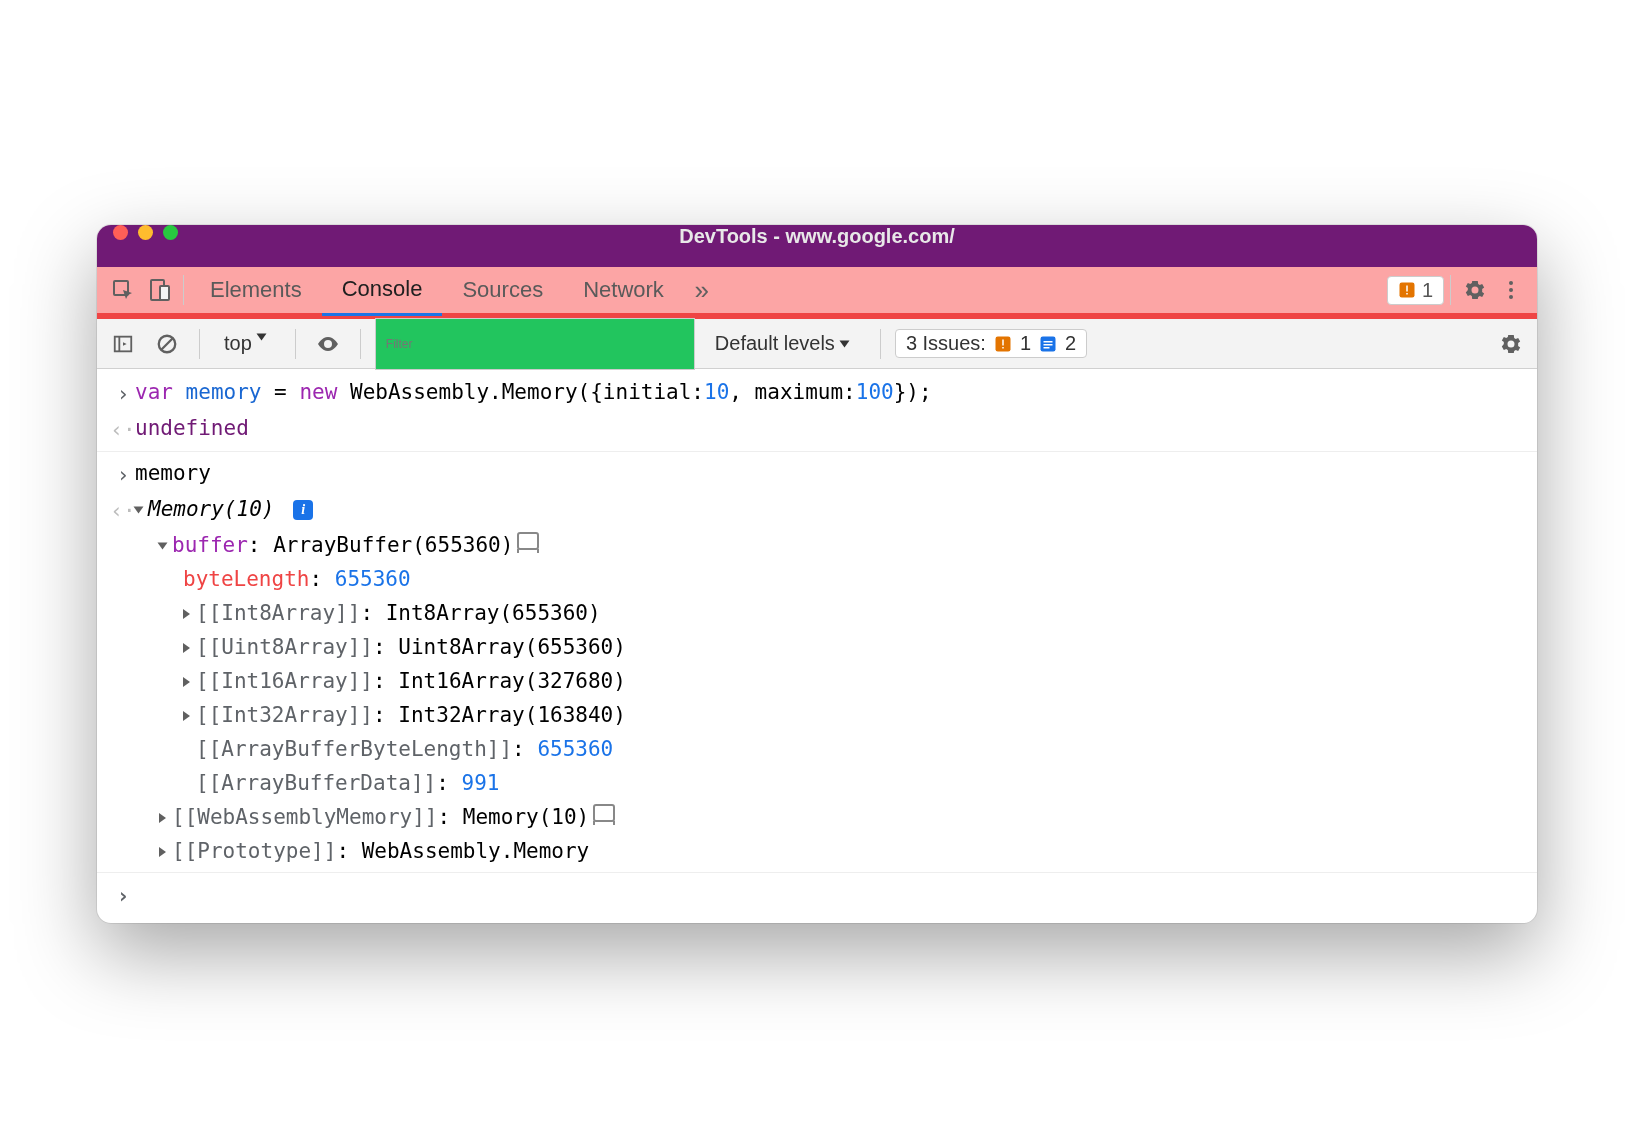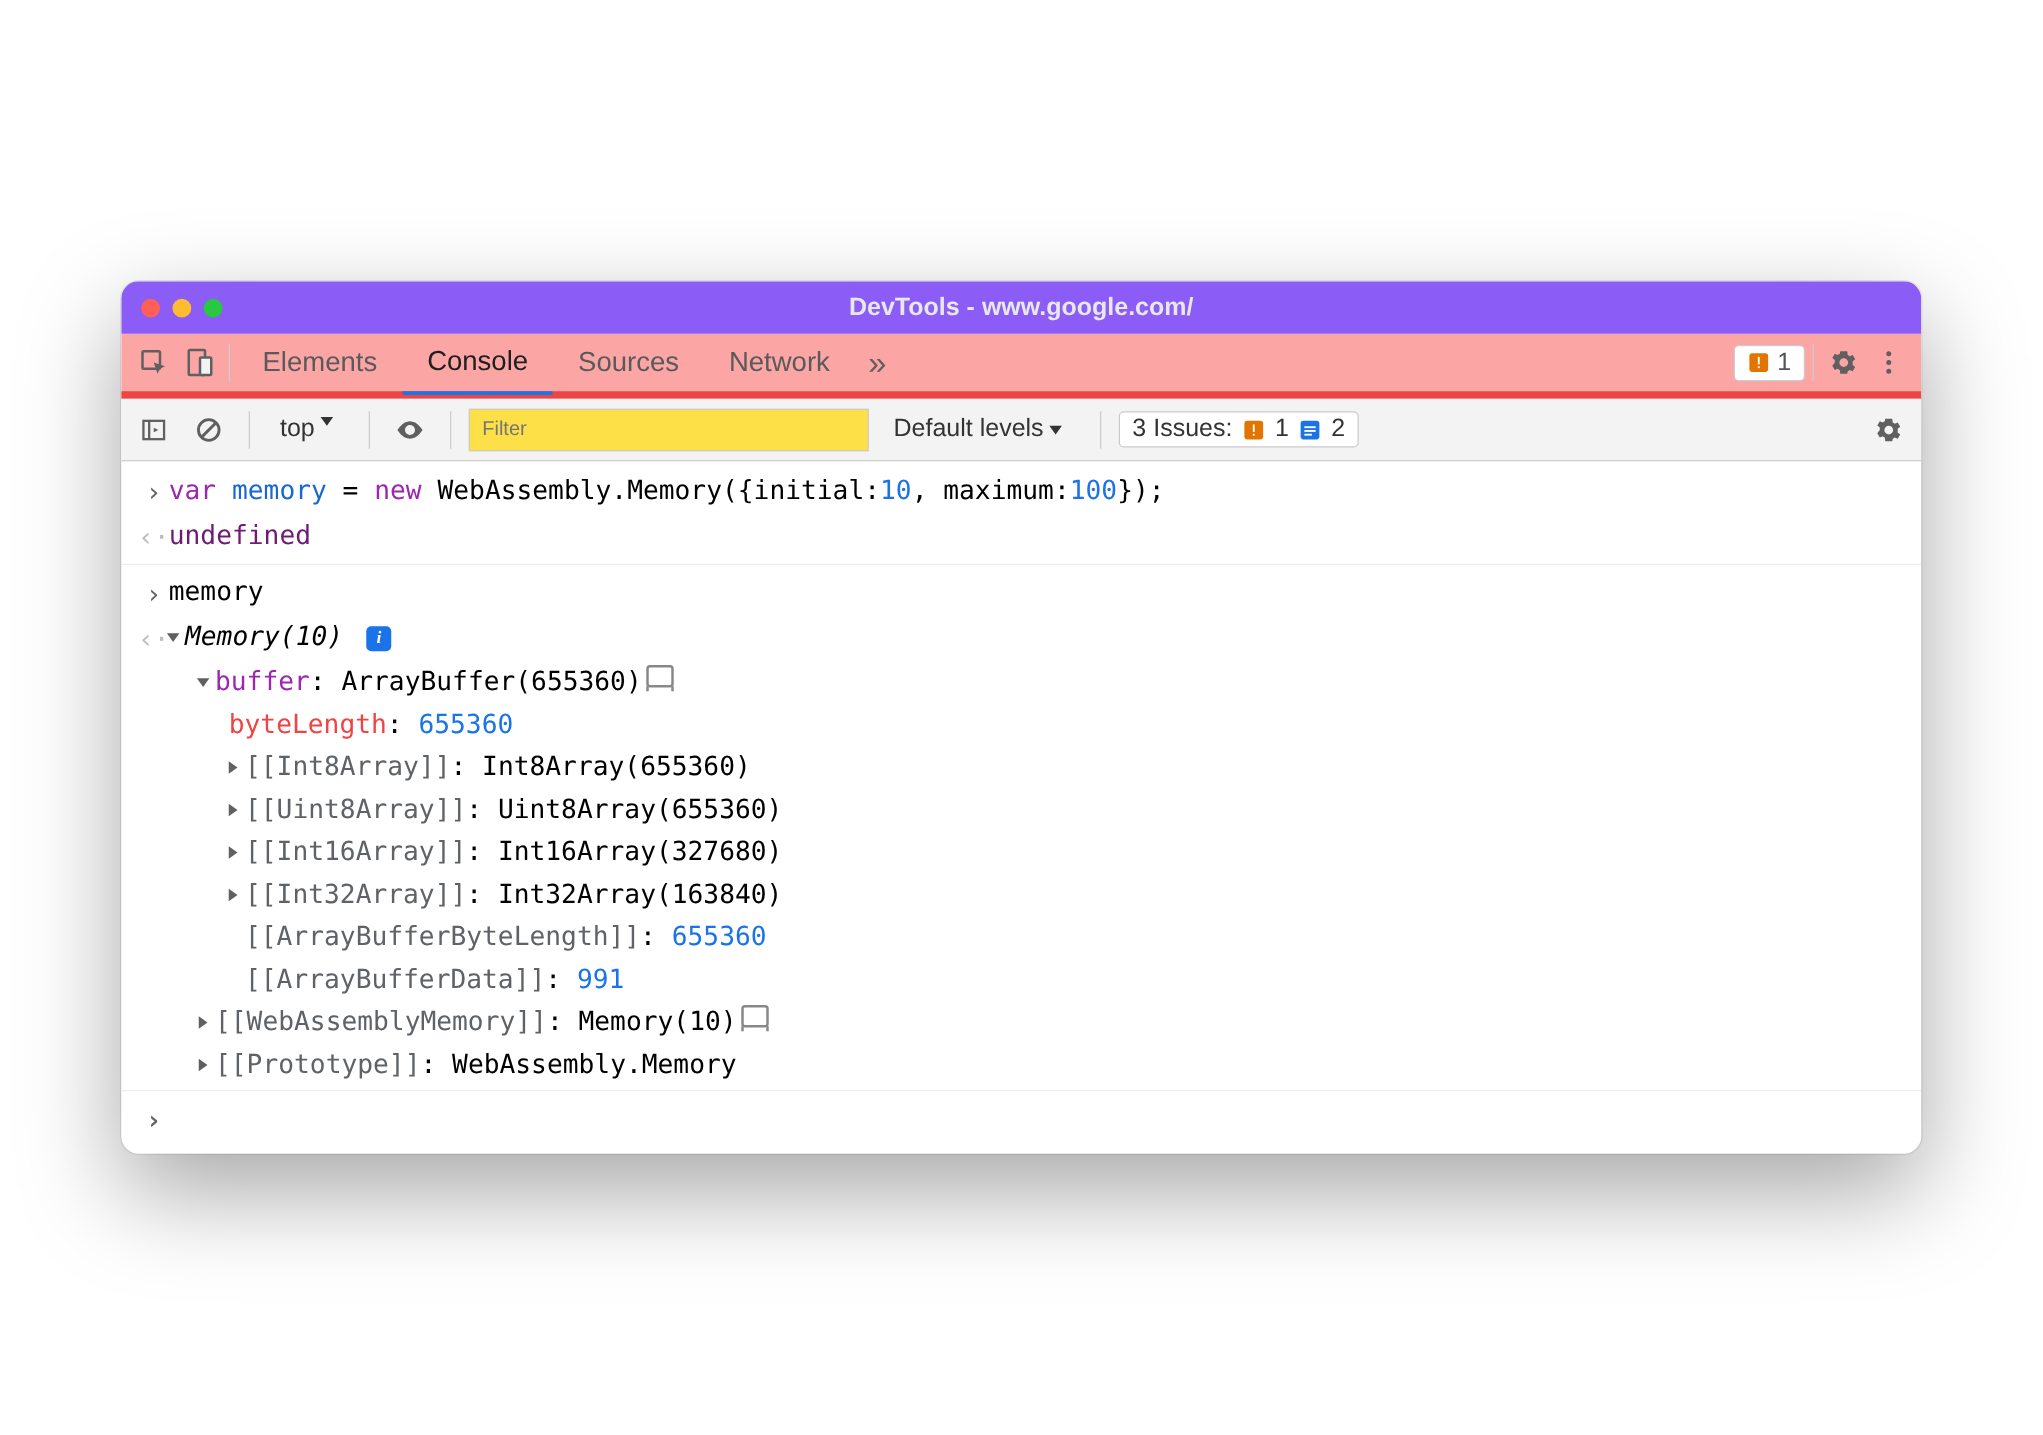--- a/index.html
+++ b/index.html
@@ -14,24 +14,23 @@
   }
   .window {
     width: 1440px;
     background: #fff;
     border-radius: 14px;
     overflow: hidden;
     box-shadow: 0 30px 80px rgba(0,0,0,0.35), 0 0 0 1px rgba(0,0,0,0.08);
   }
   
   .titlebar {
-    background: #8b5cf6;
+    background: #701a75;
     height: 42px;
     display: flex;
-    align-items: center;
     padding: 0 16px;
     position: relative;
   }
   .traffic { display: flex; gap: 10px; }
   .dot { width: 15px; height: 15px; border-radius: 50%; }
   .dot.r { background: #ff5f57; }
   .dot.y { background: #febc2e; }
   .dot.g { background: #28c840; }
   .titlebar-title {
     position: absolute; left: 0; right: 0;
@@ -69,23 +68,23 @@
   .filterrow {
     display: flex; align-items: center;
     height: 50px; border-bottom: 1px solid #d0d0d0;
     background: #f3f3f3; padding: 0 8px; gap: 8px;
   }
   .ctx {
     display: flex; align-items: flex-start; gap: 6px;
     font-size: 20px; color: #333; padding: 0 10px; cursor: pointer;
   }
   .filter-input {
-    border: 1px solid #ccc; background: #fde047;
-    height: 34px; width: 320px; padding: 0 10px;
-    font-size: 16px; color: #333;
+    border: 1px solid #ccc; background: #22c55e;
+    height: 52px; width: 320px; padding: 0 10px;
+    font-size: 12px; color: #333;
   }
   .levels {
     font-size: 20px; color: #333;
     display: flex; align-items: center; gap: 6px;
     padding: 0 12px; cursor: pointer;
   }
   .issues-box {
     display: flex; align-items: center; gap: 8px;
     border: 1px solid #ccc; background: #fff;
     border-radius: 4px; padding: 2px 10px;

